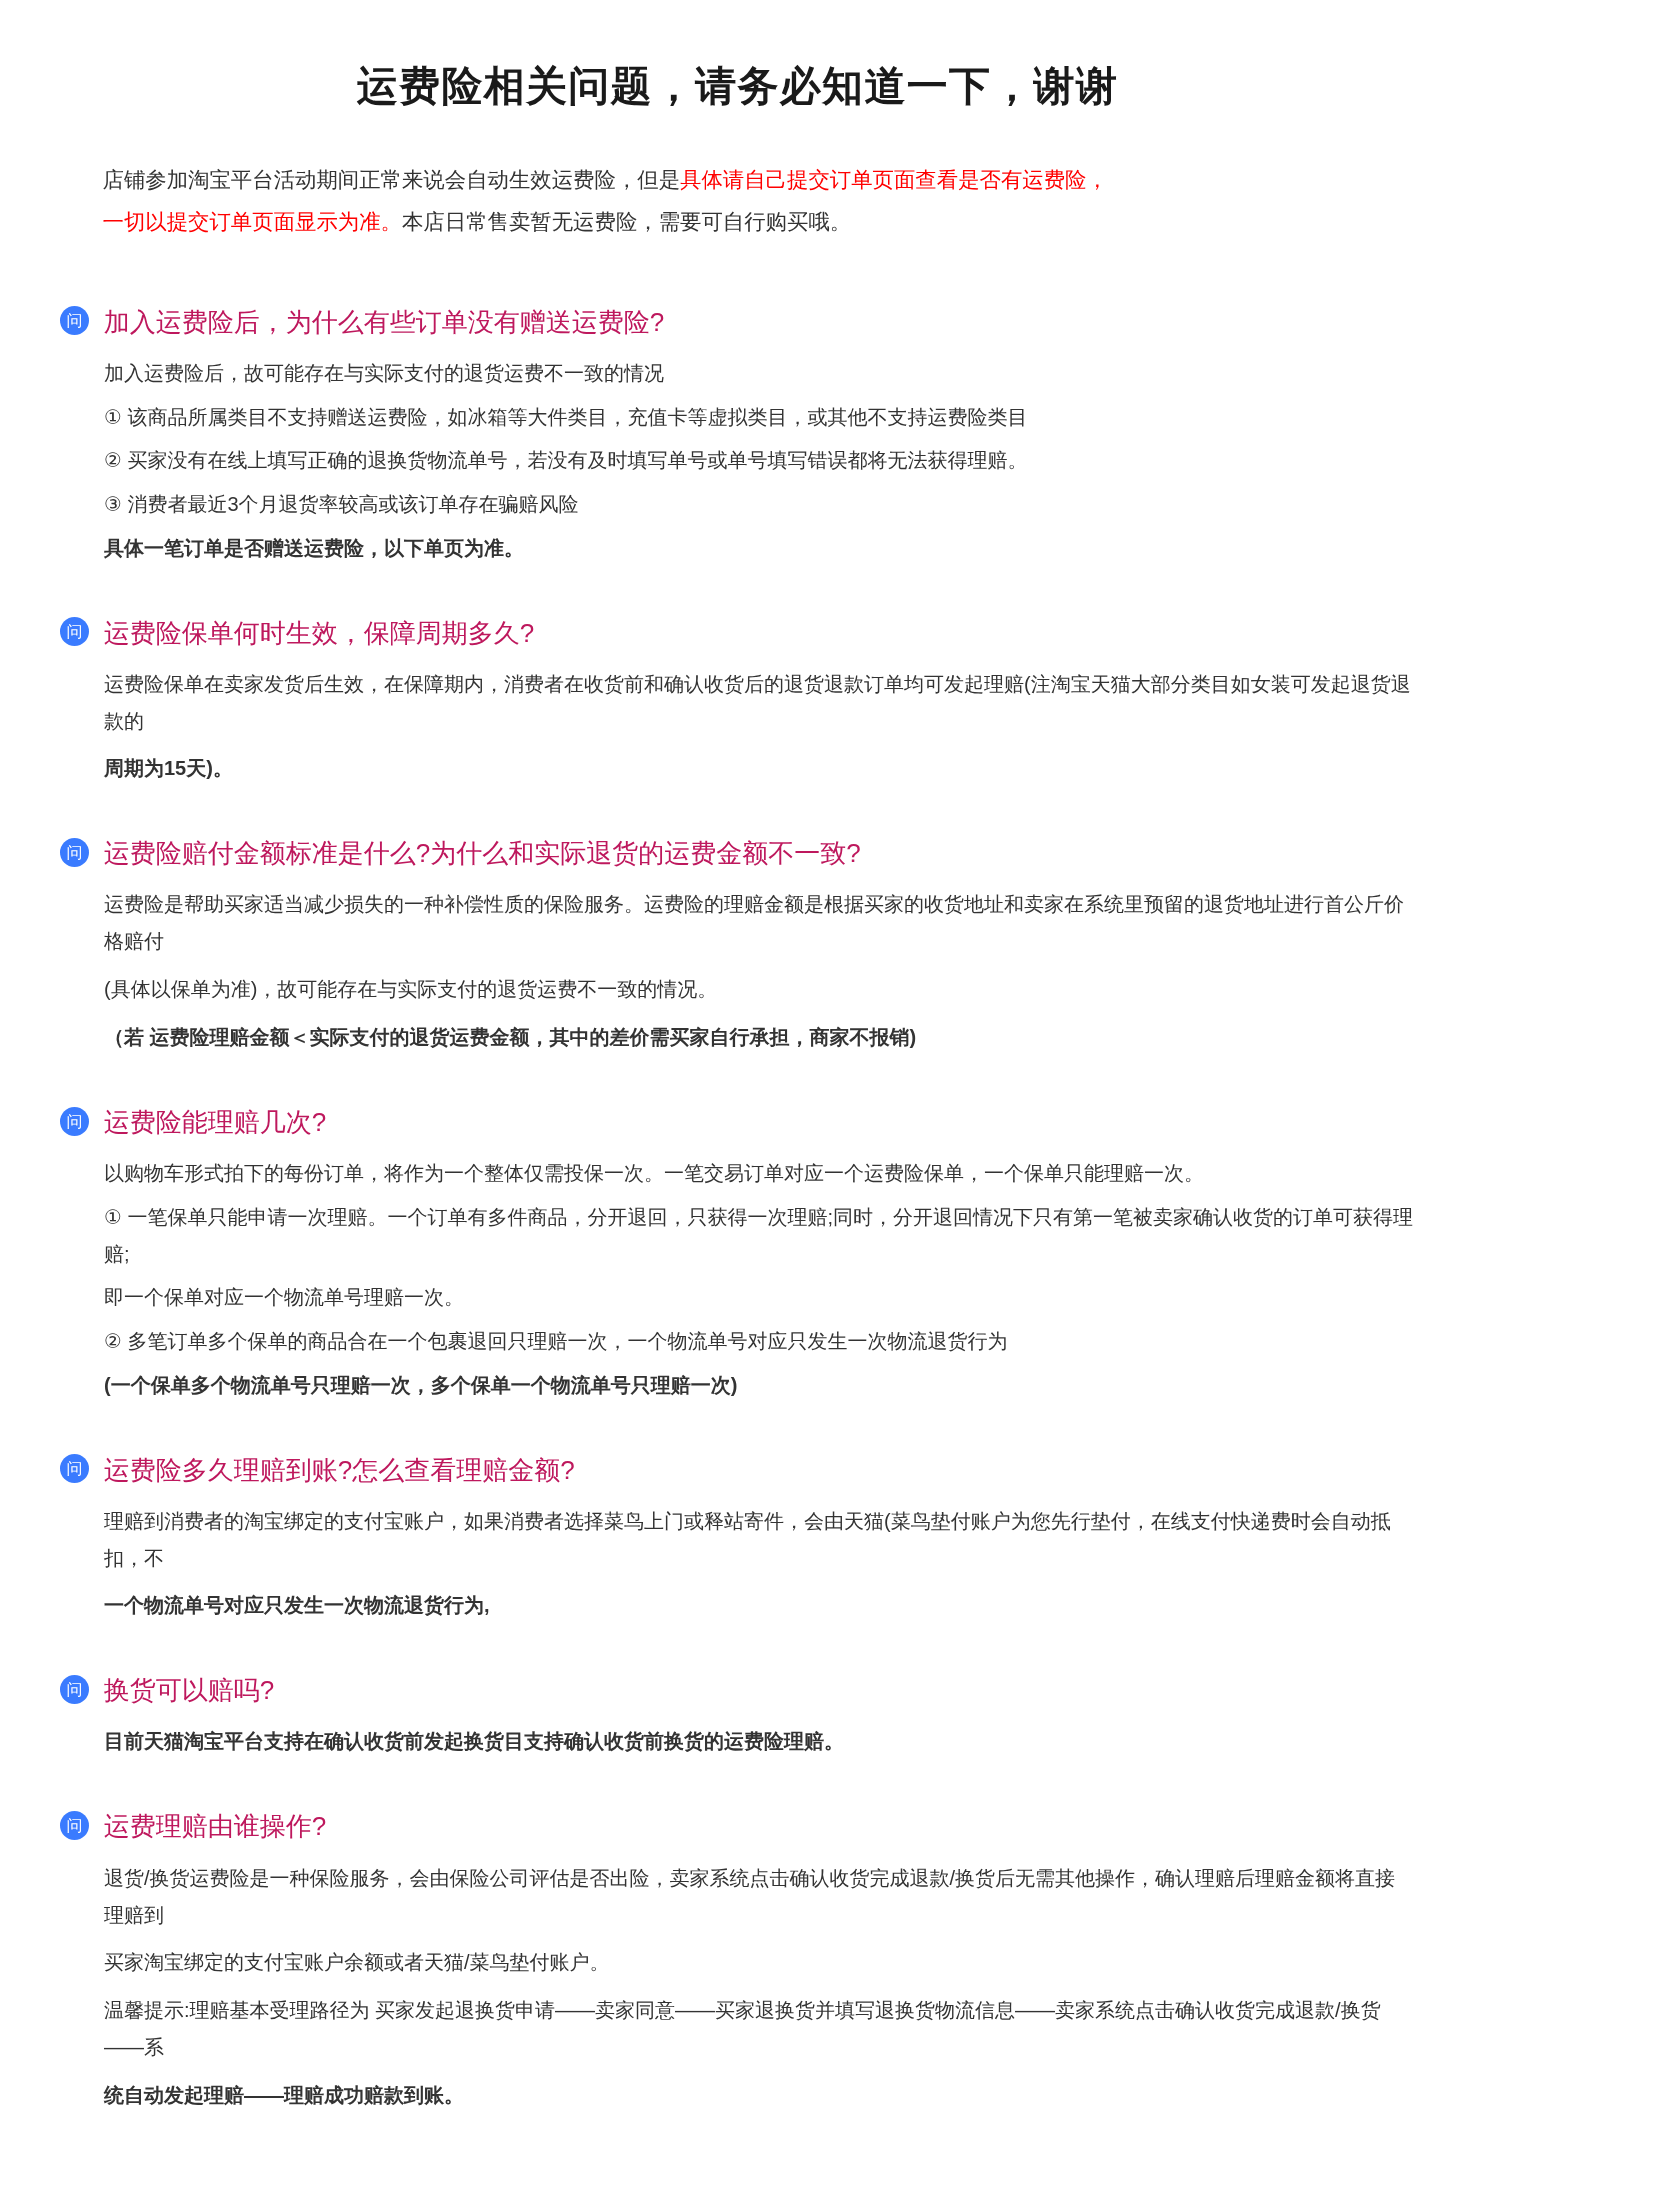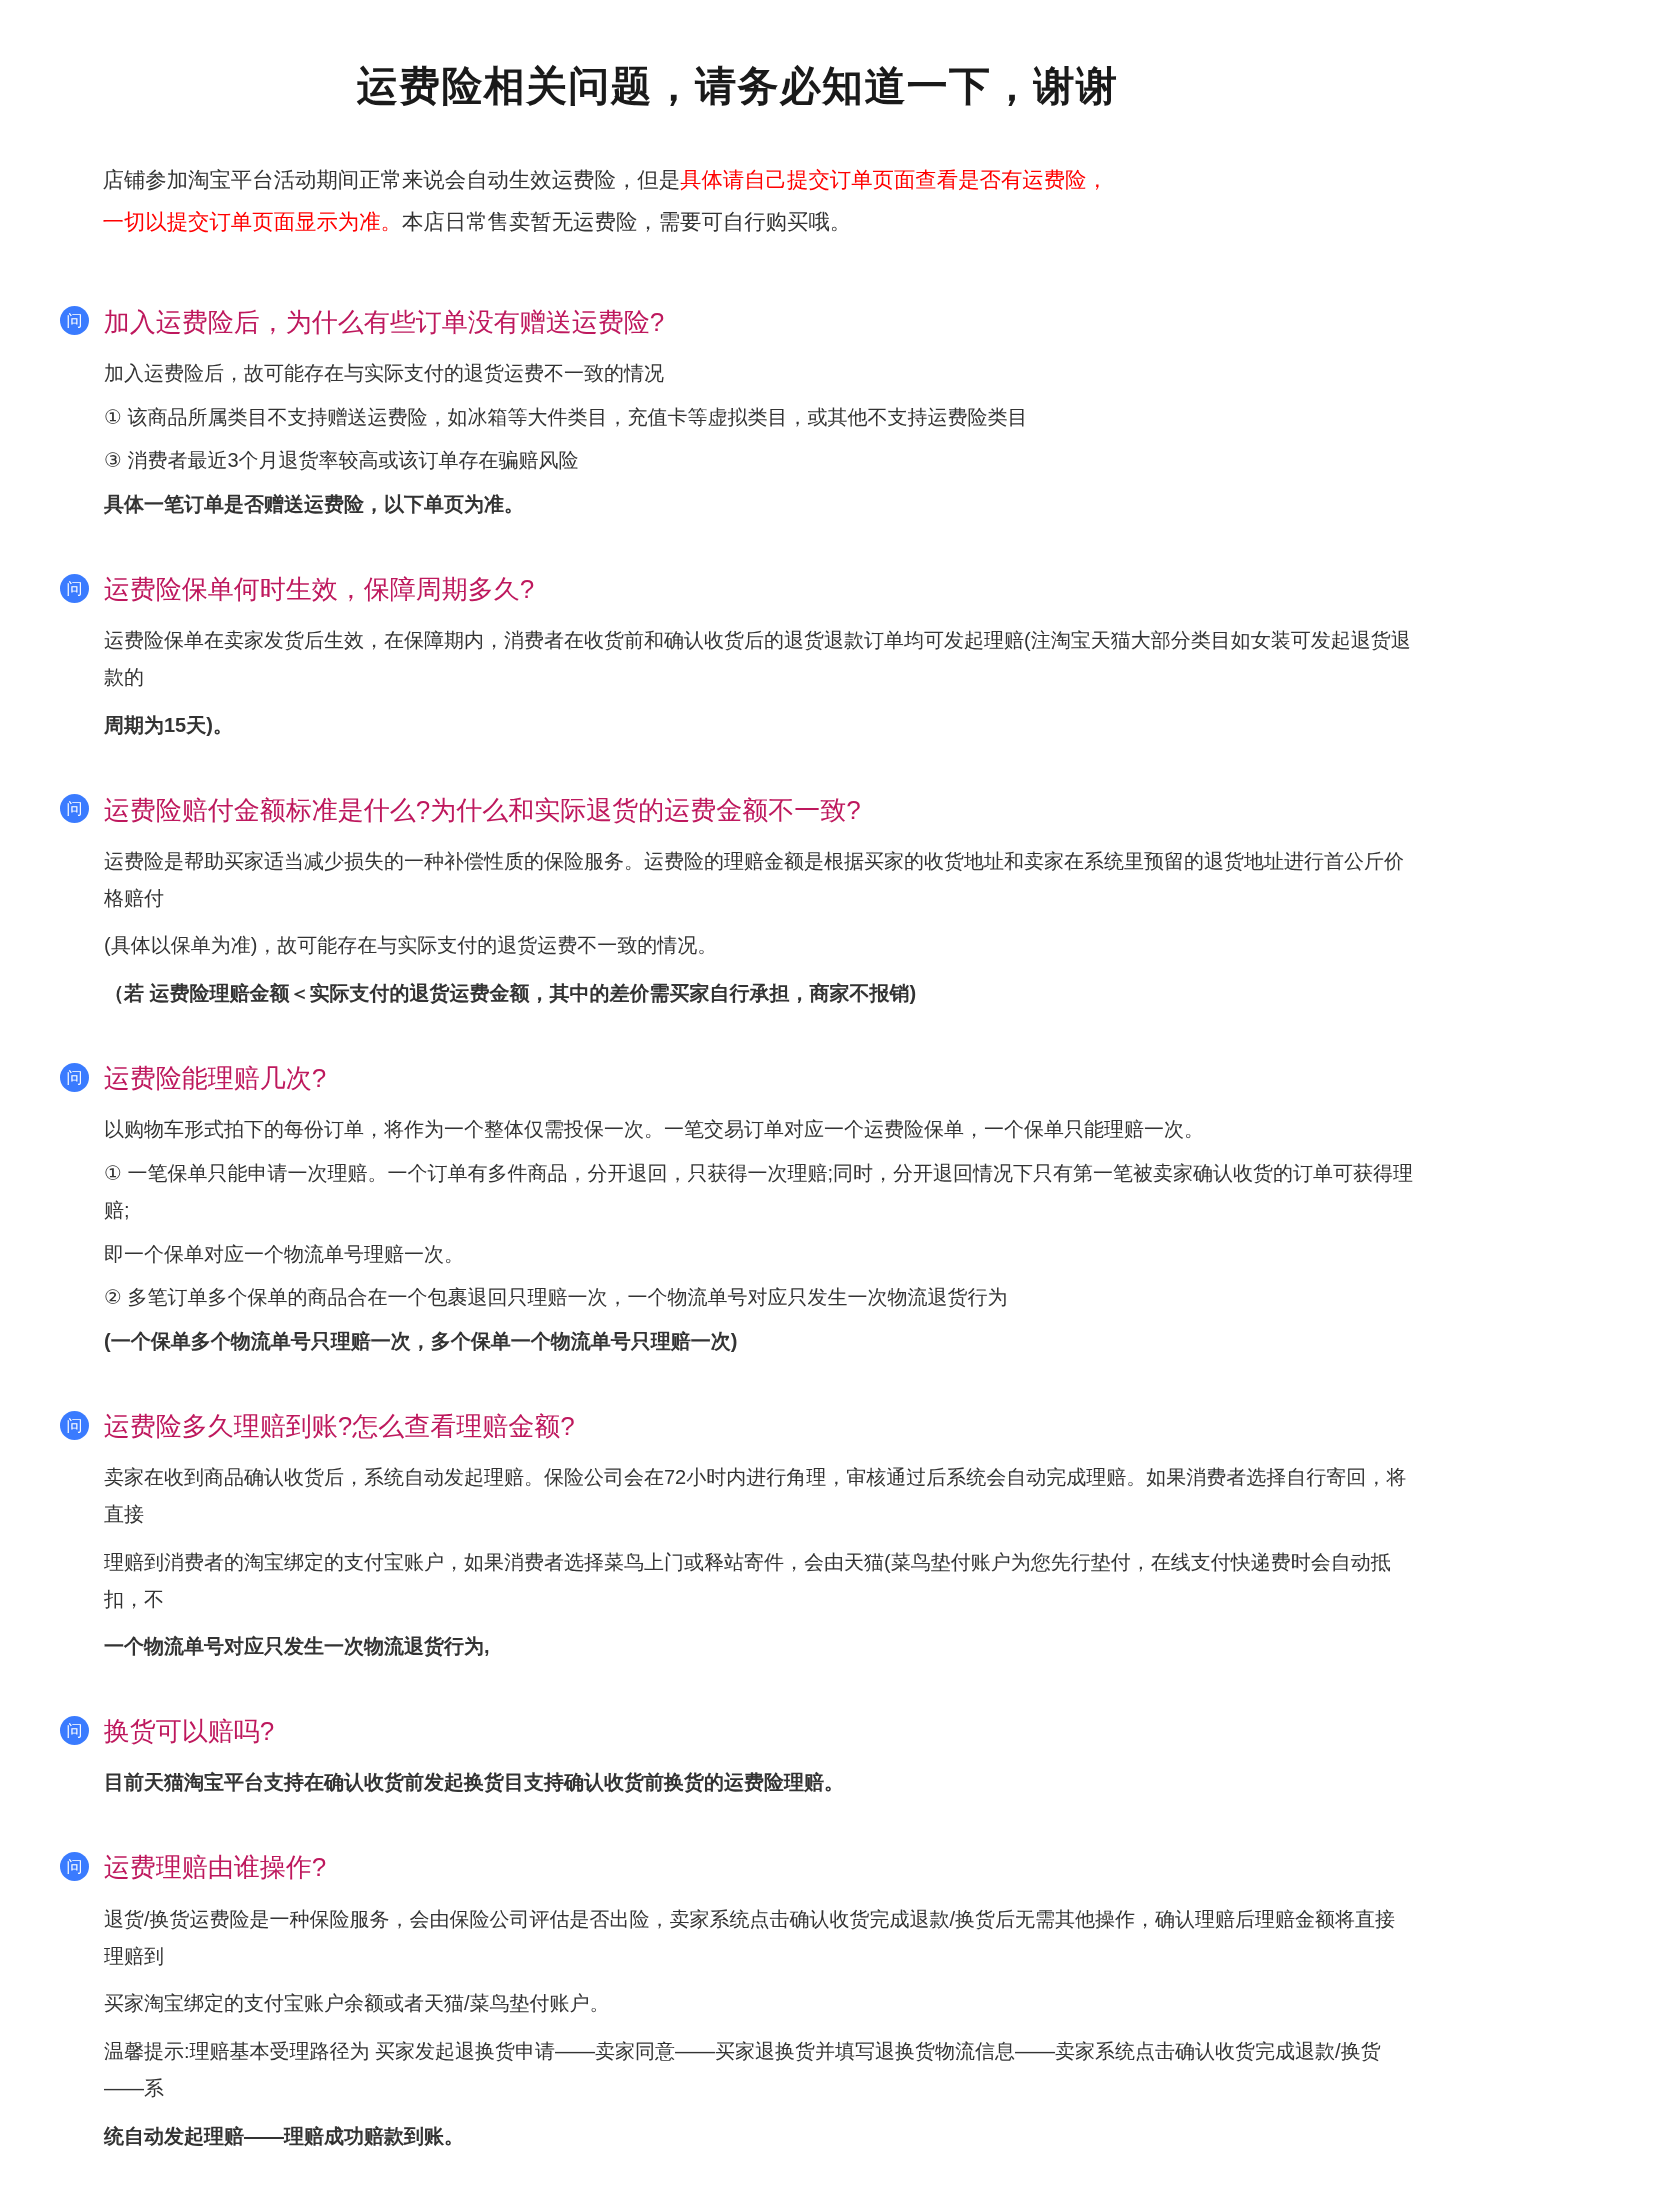--- a/index.html
+++ b/index.html
@@ -96,20 +96,21 @@
   </div>
 
   <div class="qa-block">
     <div class="qa-head">
       <div class="q-badge">问</div>
       <div class="q-text">加入运费险后，为什么有些订单没有赠送运费险?</div>
     </div>
     <div class="qa-body tight">
       <p>加入运费险后，故可能存在与实际支付的退货运费不一致的情况</p>
       <p>① 该商品所属类目不支持赠送运费险，如冰箱等大件类目，充值卡等虚拟类目，或其他不支持运费险类目</p>
+      <p>② 买家没有在线上填写正确的退换货物流单号，若没有及时填写单号或单号填写错误都将无法获得理赔。</p>
       <p>③ 消费者最近3个月退货率较高或该订单存在骗赔风险</p>
       <p>具体一笔订单是否赠送运费险，以下单页为准。</p>
     </div>
   </div>
 
   <div class="qa-block">
     <div class="qa-head">
       <div class="q-badge">问</div>
       <div class="q-text">运费险保单何时生效，保障周期多久?</div>
     </div>
@@ -144,21 +145,20 @@
       <p>(一个保单多个物流单号只理赔一次，多个保单一个物流单号只理赔一次)</p>
     </div>
   </div>
 
   <div class="qa-block">
     <div class="qa-head">
       <div class="q-badge">问</div>
       <div class="q-text">运费险多久理赔到账?怎么查看理赔金额?</div>
     </div>
     <div class="qa-body">
-      <p>卖家在收到商品确认收货后，系统自动发起理赔。保险公司会在72小时内进行角理，审核通过后系统会自动完成理赔。如果消费者选择自行寄回，将直接</p>
       <p>理赔到消费者的淘宝绑定的支付宝账户，如果消费者选择菜鸟上门或释站寄件，会由天猫(菜鸟垫付账户为您先行垫付，在线支付快递费时会自动抵扣，不</p>
       <p>一个物流单号对应只发生一次物流退货行为,</p>
     </div>
   </div>
 
   <div class="qa-block">
     <div class="qa-head">
       <div class="q-badge">问</div>
       <div class="q-text">换货可以赔吗?</div>
     </div>

